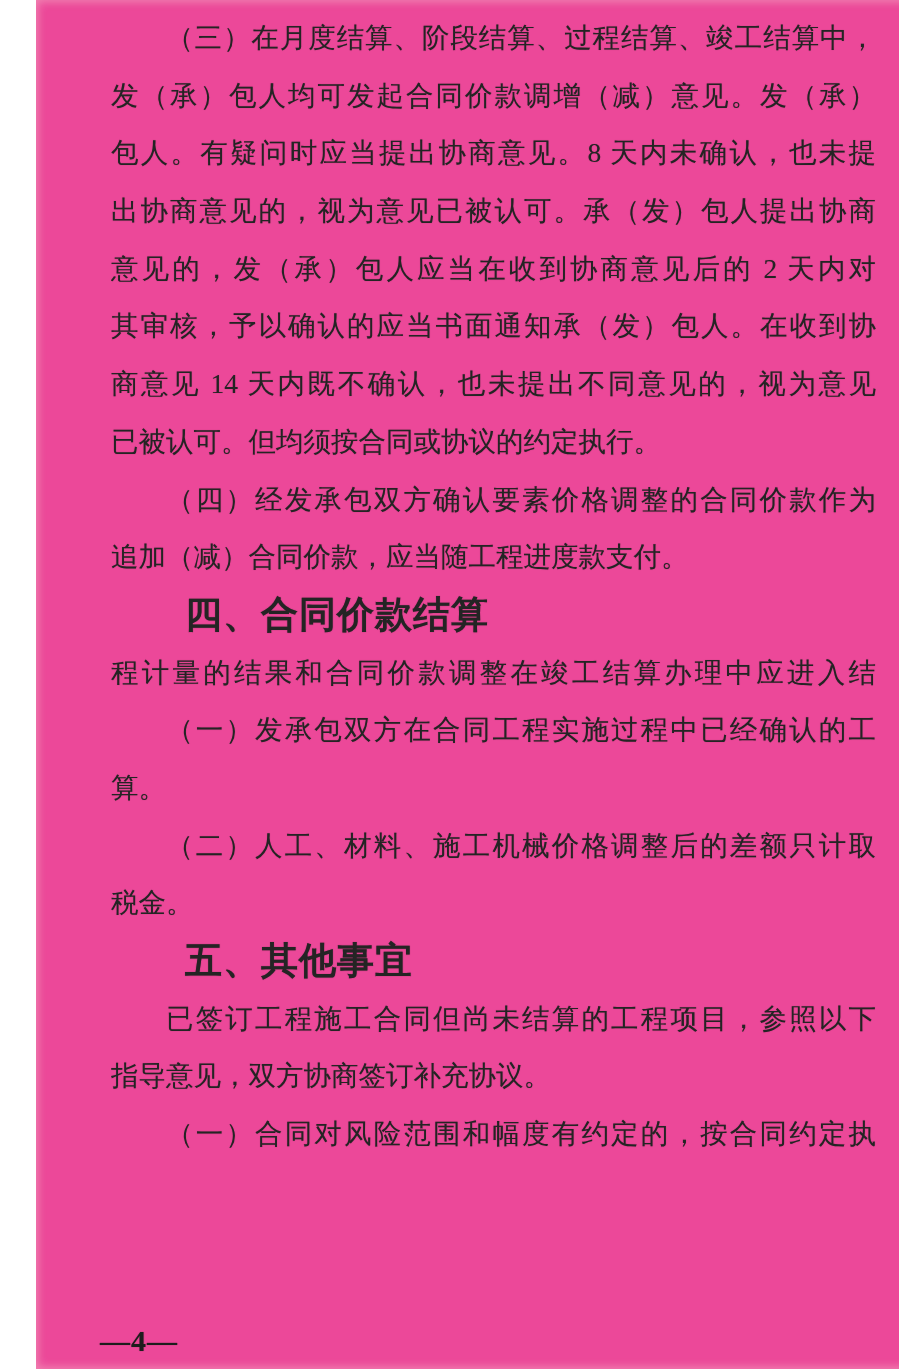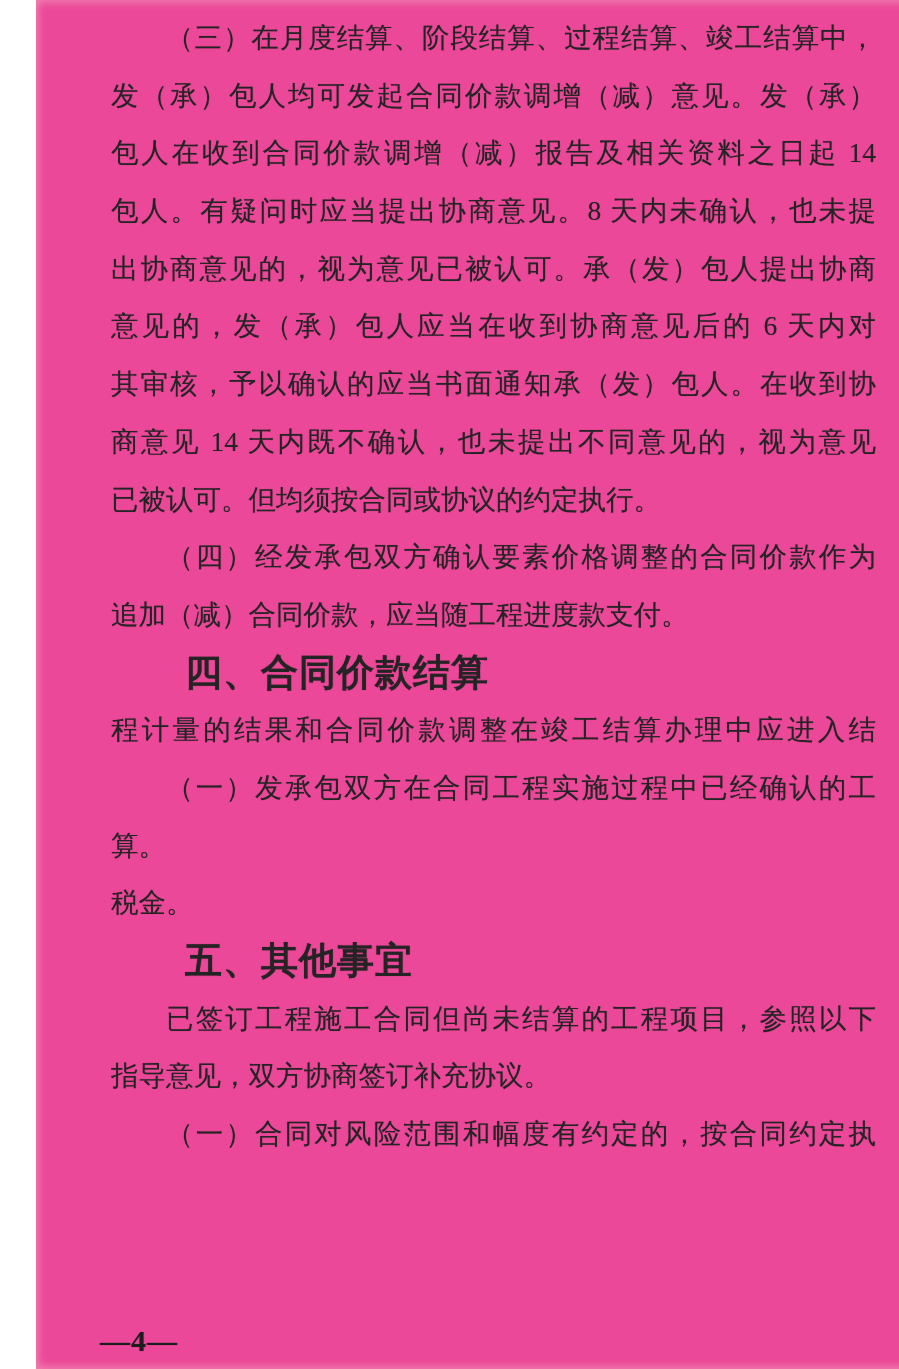--- a/index.html
+++ b/index.html
@@ -66,33 +66,33 @@
     box-shadow: inset 0 0 9px 2px rgba(247,203,209,0.45);
   }
 </style>
 </head>
 <body>
 
 <div class="page">
   <div class="content">
     <div class="line indent justify">（三）在月度结算、阶段结算、过程结算、竣工结算中，</div>
     <div class="line justify">发（承）包人均可发起合同价款调增（减）意见。发（承）</div>
-    <div class="line justify">包人在收到合同价款调增（减）报告及相关资料之日起 14</div>
     <div class="line justify">包人。有疑问时应当提出协商意见。8 天内未确认，也未提</div>
     <div class="line justify">出协商意见的，视为意见已被认可。承（发）包人提出协商</div>
-    <div class="line justify">意见的，发（承）包人应当在收到协商意见后的 6 天内对</div>
+    <div class="line justify">意见的，发（承）包人应当在收到协商意见后的 2 天内对</div>
     <div class="line justify">其审核，予以确认的应当书面通知承（发）包人。在收到协</div>
     <div class="line justify">商意见 14 天内既不确认，也未提出不同意见的，视为意见</div>
     <div class="line">已被认可。但均须按合同或协议的约定执行。</div>
     <div class="line indent justify">（四）经发承包双方确认要素价格调整的合同价款作为</div>
     <div class="line">追加（减）合同价款，应当随工程进度款支付。</div>
     <div class="line indent heading">四、合同价款结算</div>
     <div class="line justify">程计量的结果和合同价款调整在竣工结算办理中应进入结</div>
     <div class="line indent justify">（一）发承包双方在合同工程实施过程中已经确认的工</div>
     <div class="line">算。</div>
+    <div class="line indent justify">（二）人工、材料、施工机械价格调整后的差额只计取</div>
     <div class="line">税金。</div>
     <div class="line indent heading">五、其他事宜</div>
     <div class="line indent justify">已签订工程施工合同但尚未结算的工程项目，参照以下</div>
     <div class="line">指导意见，双方协商签订补充协议。</div>
     <div class="line indent justify">（一）合同对风险范围和幅度有约定的，按合同约定执</div>
   </div>
 
   <div class="footer">—4—</div>
 
   <div class="edge-tint"></div>

